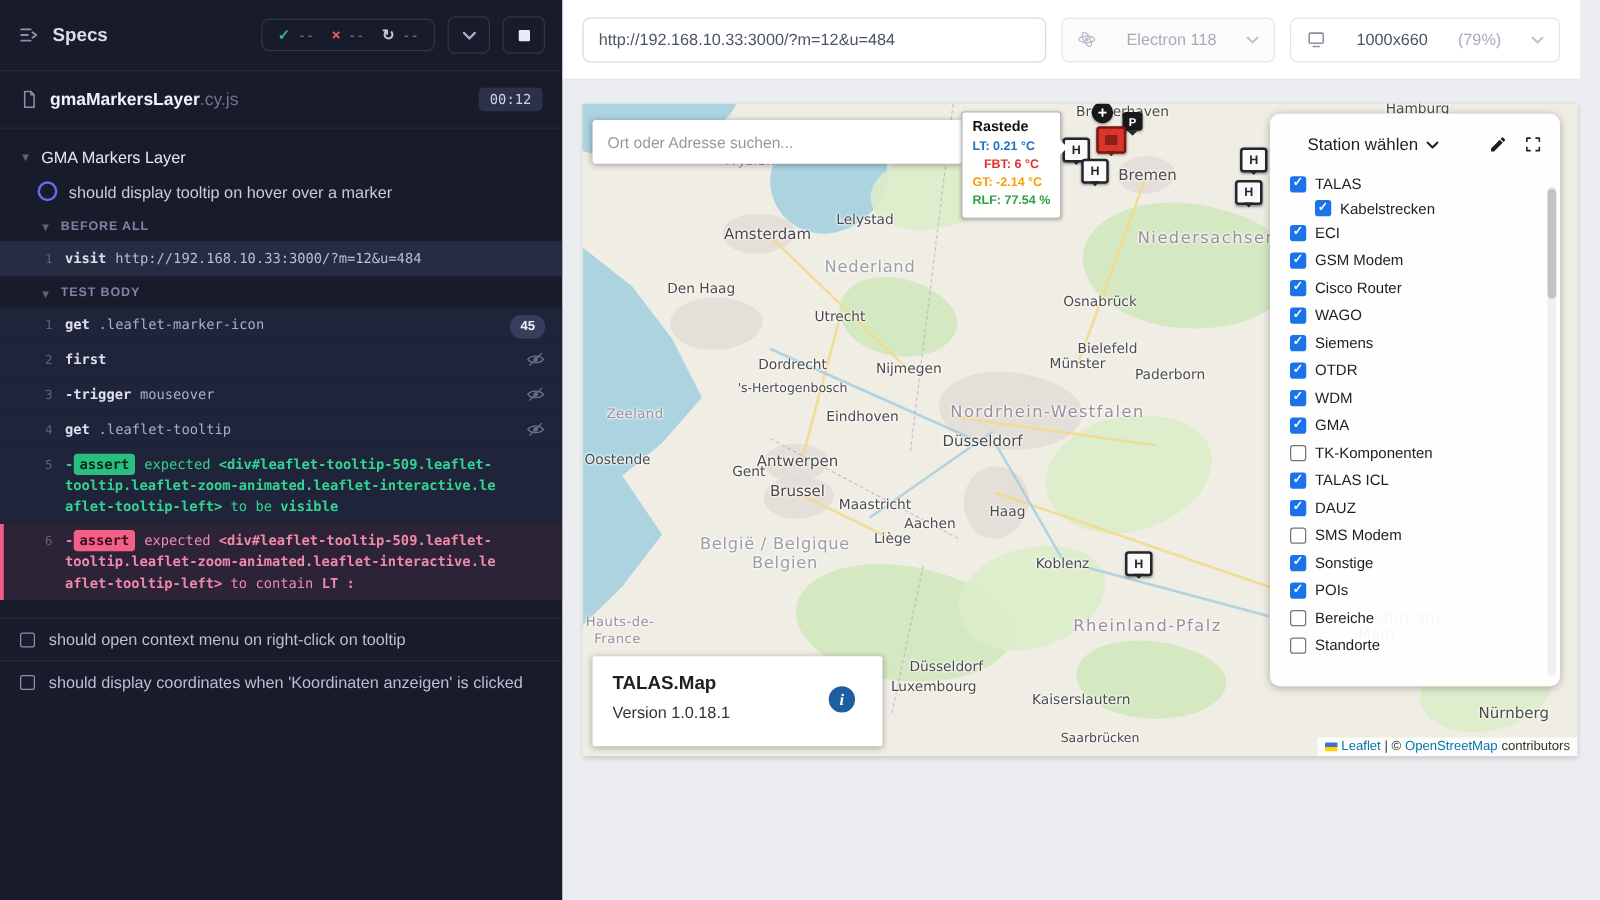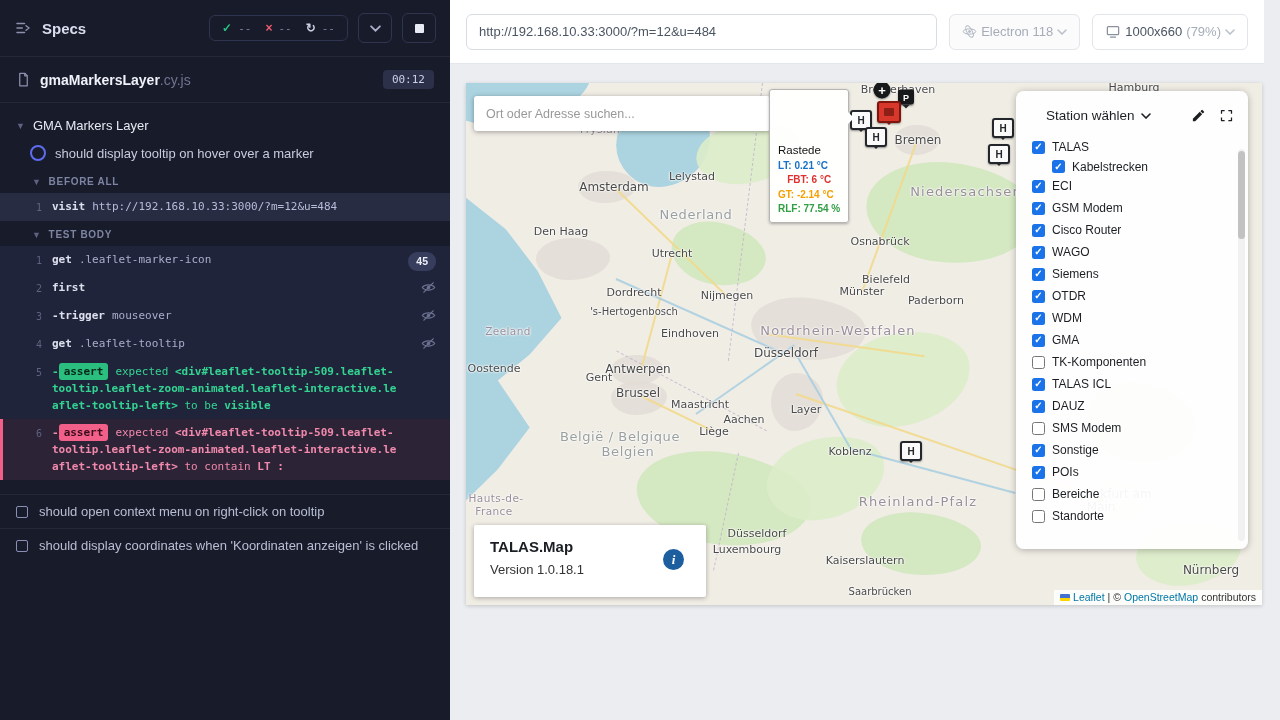--- a/index.html
+++ b/index.html
@@ -51,21 +51,21 @@
   .cmd.failed .b{font-weight:700;}
 
   .pending-wrap{margin-top:14px;}
   .pending-row{display:flex;align-items:center;gap:11px;padding:9px 16px;border-top:1px solid #242839;color:#b9bed4;font-size:13px;}
   .pend-icon{width:10px;height:10px;border:1.5px solid #8a90b5;border-radius:2px;flex-shrink:0;}
 
   
   .aut{flex:1;display:flex;flex-direction:column;}
   .aut-topbar{height:63px;background:#fff;border-bottom:1px solid #e3e6ea;display:flex;align-items:center;padding:0 16px;gap:12px;flex-shrink:0;}
   .url-box{flex:1;height:34px;border:1px solid #d8dce3;border-radius:6px;color:#4b5563;font-size:13px;padding:0 12px;outline:none;font-family:"Liberation Sans",sans-serif;background:#fff;}
-  .select-box{height:36px;border:1px solid #e2e5ea;border-radius:6px;display:flex;align-items:center;gap:4px;padding:0 12px;font-size:13px;box-sizing:border-box;}
+  .select-box{height:36px;border:1px solid #e2e5ea;border-radius:6px;display:flex;align-items:center;gap:24px;padding:0 12px;font-size:13px;box-sizing:border-box;}
   .browser-box{color:#a6adb8;background:#fbfbfc;}
   .viewport-box{color:#4b5563;background:#fff;}
   .muted{color:#a6adb8;}
 
   .aut-stage{flex:1;position:relative;background:#ebedf0;}
   .map-frame{position:absolute;left:16px;top:19px;width:796px;height:522px;background:#f0ede5;overflow:hidden;box-shadow:0 1px 4px rgba(0,0,0,.18);}
 
   
   .water{position:absolute;background:#abd3e0;}
   .coast{inset:0;clip-path:polygon(0 22%,5% 28%,9% 36%,12% 45%,8% 52%,4% 57%,8% 66%,4% 74%,0 80%);}
@@ -94,21 +94,21 @@
   .mk .pin{position:absolute;top:100%;left:50%;transform:translateX(-50%);width:0;height:0;border:4px solid transparent;border-top-color:#23272b;border-bottom-width:0;}
   .mk-red .pin{border-top-color:#7e160d;}
 
   
   .search-box{position:absolute;left:8px;top:13px;width:296px;height:35px;z-index:15;background:#fff;border:none;border-radius:3px;
               box-shadow:0 1px 5px rgba(0,0,0,.35);padding:0 12px;font-size:12.5px;color:#333;box-sizing:border-box;outline:none;font-family:"Liberation Sans",sans-serif;}
   .search-box::placeholder{color:#999;}
 
   .map-tooltip{position:absolute;left:303px;top:6px;z-index:18;background:rgba(255,255,255,.96);border:1px solid #b5b5b5;border-radius:3px;
                box-shadow:0 1px 3px rgba(0,0,0,.3);padding:4px 8px 5px;font-size:10px;line-height:1.45;}
-  .tt-title{font-weight:400;font-size:11.5px;color:#111;margin-top:48px;}
+  .tt-title{font-weight:700;font-size:11.5px;color:#111;}
   .tt-row{font-weight:700;white-space:nowrap;}
   .tt-arrow{position:absolute;right:-6px;top:22px;width:0;height:0;border:6px solid transparent;border-right-width:0;border-left-color:#fff;}
 
   .station-panel{position:absolute;left:550px;top:8px;width:232px;height:458px;z-index:20;background:rgba(255,255,255,.95);
                  border-radius:8px;box-shadow:0 1px 7px rgba(0,0,0,.28);}
   .sp-header{display:flex;align-items:center;padding:17px 14px 9px 30px;}
   .sp-title{font-size:13.5px;color:#1b1f23;}
   .sp-chevron{margin-left:6px;display:flex;}
   .sp-icons{margin-left:auto;display:flex;gap:13px;align-items:center;}
   .sp-list{padding:4px 0 0 16px;}
@@ -353,21 +353,21 @@
             <span class="lbl city-sm" style="left: 168px; top: 228px;">'s-Hertogenbosch</span>
             <span class="lbl region" style="left: 372px; top: 247px;">Nordrhein-Westfalen</span>
             <span class="lbl region-sm" style="left: 42px; top: 248px;">Zeeland</span>
             <span class="lbl city" style="left: 224px; top: 250px;">Eindhoven</span>
             <span class="lbl city-lg" style="left: 320px; top: 270px;">Düsseldorf</span>
             <span class="lbl city" style="left: 28px; top: 285px;">Oostende</span>
             <span class="lbl city-lg" style="left: 172px; top: 286px;">Antwerpen</span>
             <span class="lbl city" style="left: 133px; top: 294px;">Gent</span>
             <span class="lbl city-lg" style="left: 172px; top: 310px;">Brussel</span>
             <span class="lbl city" style="left: 234px; top: 321px;">Maastricht</span>
-            <span class="lbl city" style="left: 340px; top: 326px;">Layer</span>
+            <span class="lbl city" style="left: 340px; top: 326px;">Haag</span>
             <span class="lbl city" style="left: 278px; top: 336px;">Aachen</span>
             <span class="lbl city" style="left: 248px; top: 348px;">Liège</span>
             <span class="lbl country" style="left: 154px; top: 353px;">België / Belgique</span>
             <span class="lbl country" style="left: 162px; top: 368px;">Belgien</span>
             <span class="lbl city" style="left: 384px; top: 368px;">Koblenz</span>
             <span class="lbl city-lg" style="left: 647px; top: 411px;">Frankfurt am</span>
             <span class="lbl region" style="left: 452px; top: 418px;">Rheinland-Pfalz</span>
             <span class="lbl city-lg" style="left: 635px; top: 424px;">Main</span>
             <span class="lbl region-sm" style="left: 30px; top: 415px;">Hauts-de-</span>
             <span class="lbl region-sm" style="left: 28px; top: 428px;">France</span>

